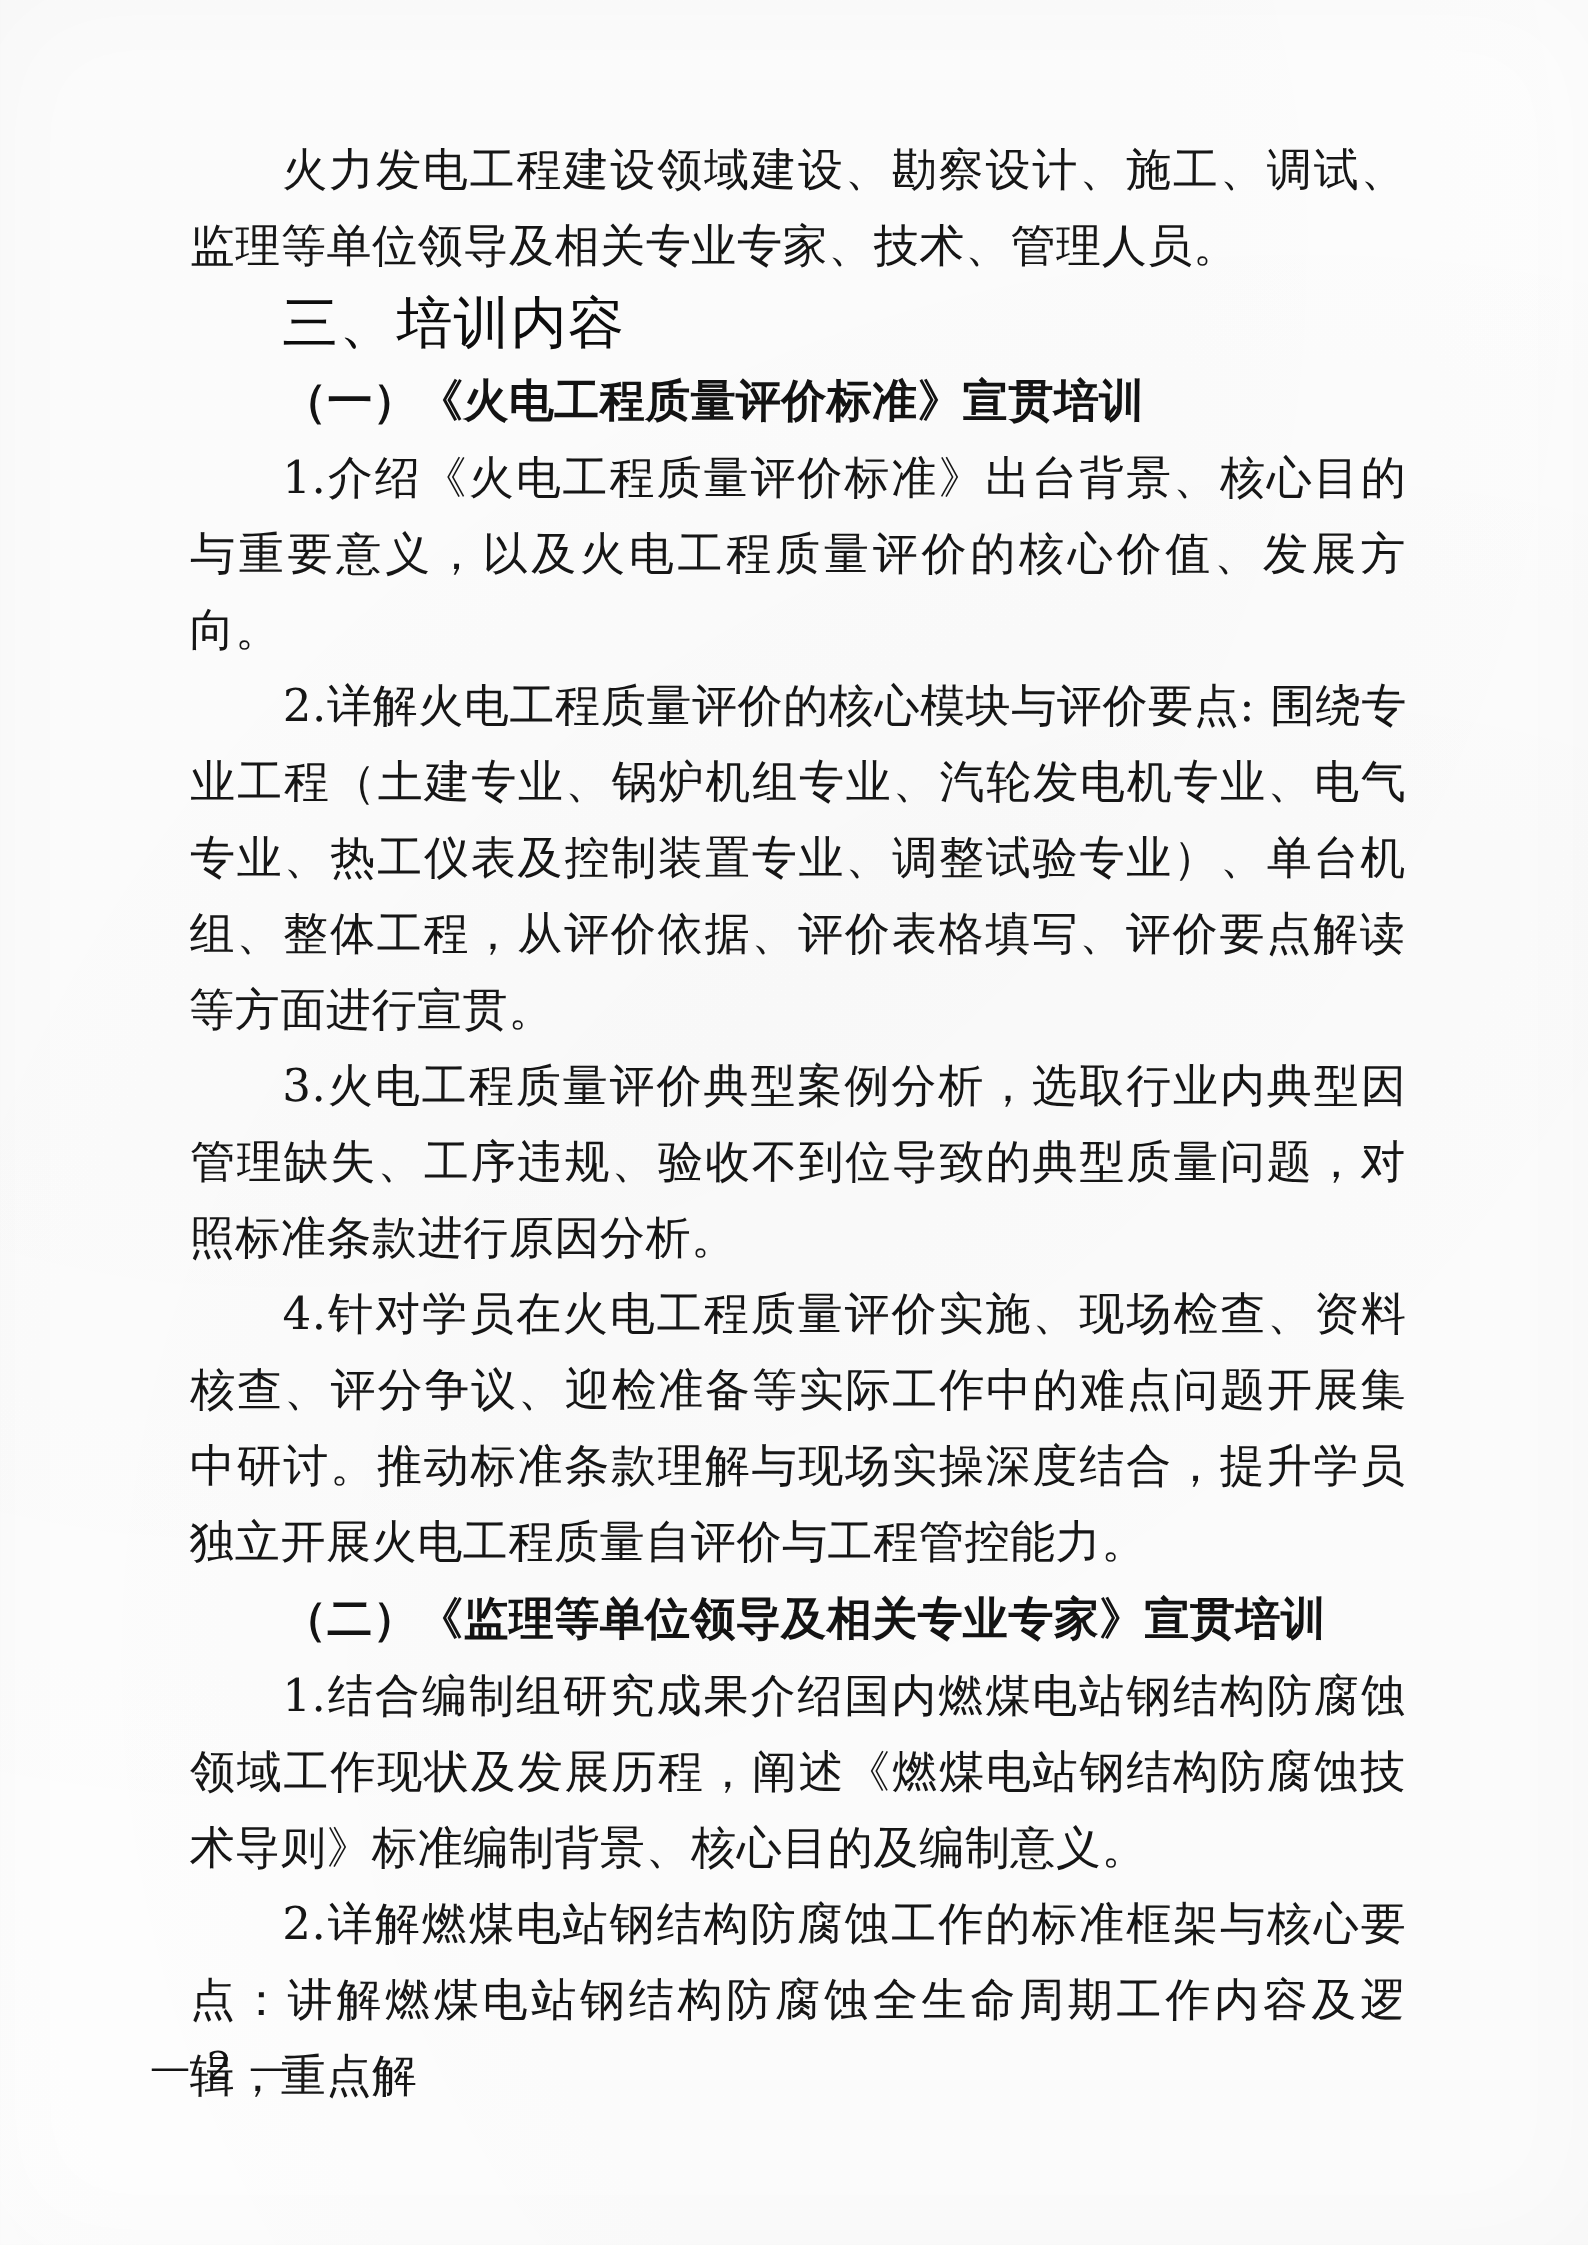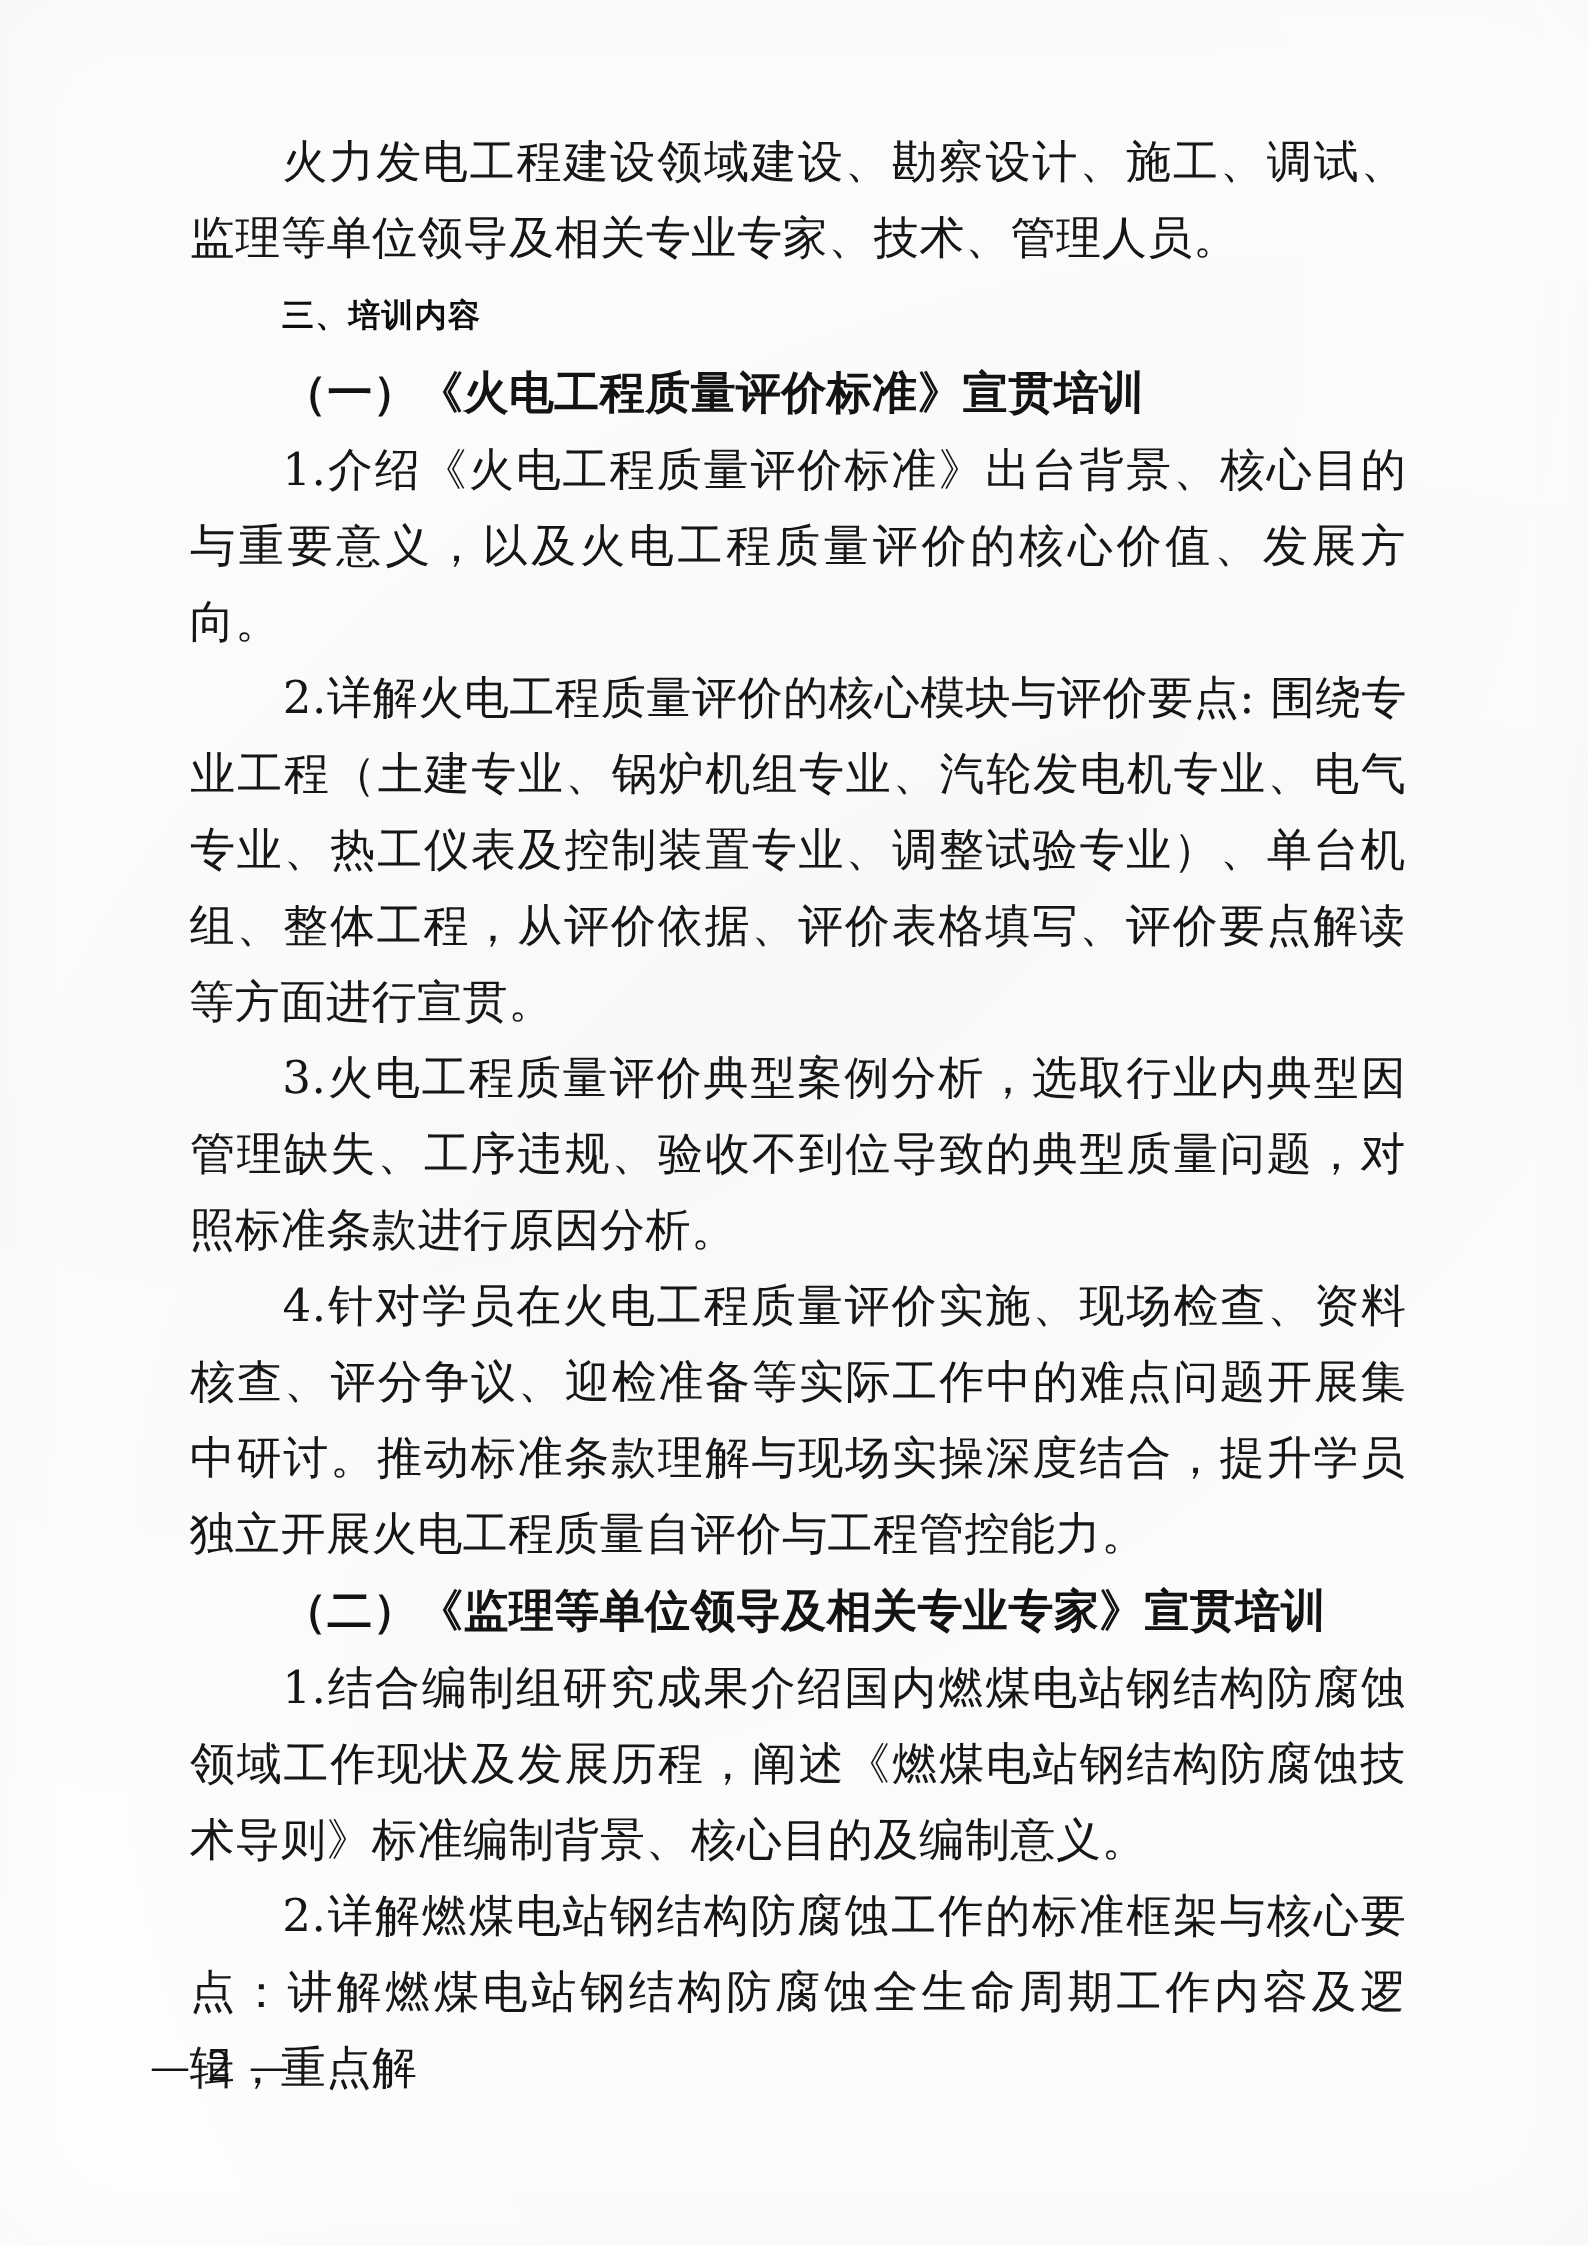--- a/index.html
+++ b/index.html
@@ -25,21 +25,21 @@
     background: #fefefe;
     background-image:
       radial-gradient(circle at 18% 12%, rgba(0,0,0,0.012) 0 38%, rgba(0,0,0,0) 70%),
       radial-gradient(circle at 82% 74%, rgba(0,0,0,0.010) 0 40%, rgba(0,0,0,0) 72%);
   }
 
   
   .text-column {
     position: absolute;
     left: 190px;
-    top: 124px;
+    top: 132px;
     width: 1216px;
   }
 
   .para {
     margin: 0;
     font-size: 45px;
     line-height: 76px;
     letter-spacing: 0.6px;
     text-align: justify;
     text-justify: inter-ideograph;
@@ -49,24 +49,24 @@
     transform: skewX(-0.35deg);
   }
 
   .para.indent {
     text-indent: 92px;
   }
 
   
   .heading {
     margin: 0;
-    font-size: 32px;
+    font-size: 56px;
     line-height: 78px;
     text-indent: 92px;
-    font-weight: 700;
+    font-weight: 400;
     letter-spacing: 1.2px;
     color: #0d0d0d;
     font-family: "DejaVu Sans", "Liberation Sans", sans-serif;
   }
 
   
   .subheading {
     margin: 0;
     font-size: 45px;
     line-height: 78px;

